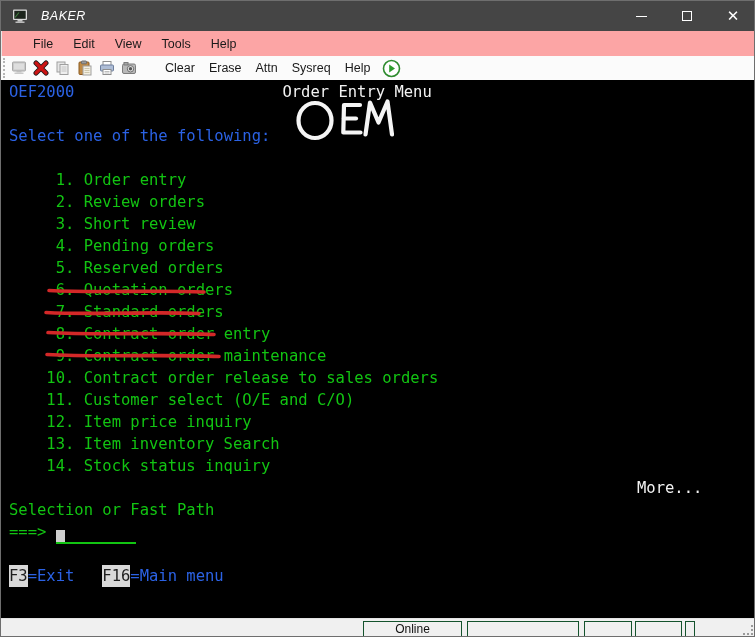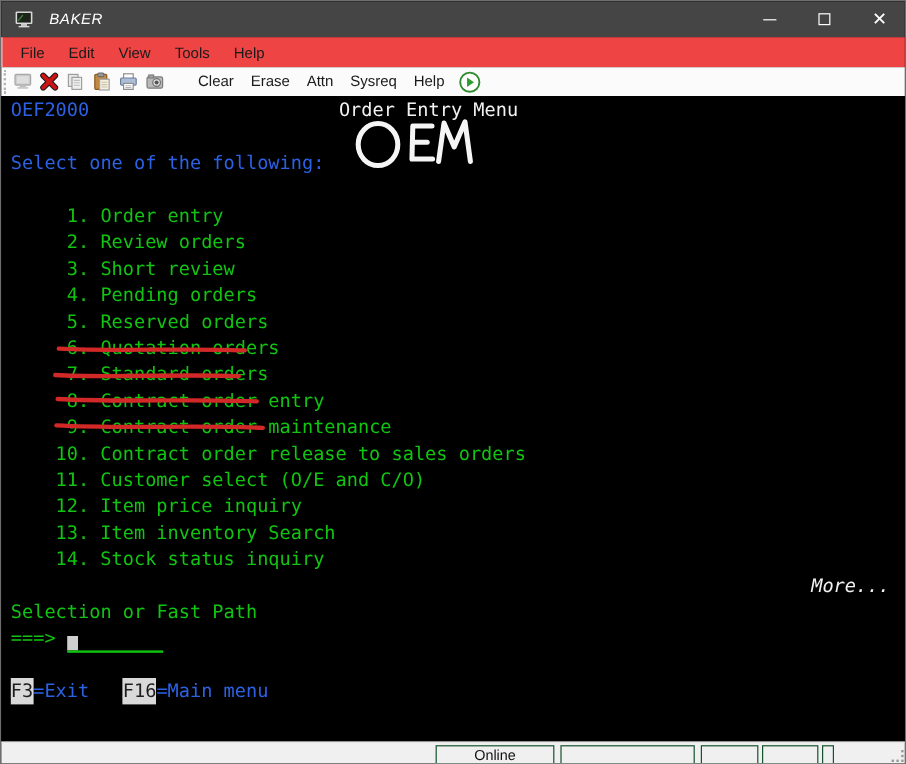--- a/index.html
+++ b/index.html
@@ -24,21 +24,21 @@
   .titlebar .title-text { font-size:12.5px; letter-spacing:0.5px; }
   .win-controls { position:absolute; right:0; top:0; height:30px; display:flex; }
   .win-btn { width:46px; height:30px; display:flex; align-items:center; justify-content:center; color:#fff; }
   .glyph-min { width:11px; height:0; border-top:1.6px solid #fff; display:block; }
   .glyph-max { width:10px; height:10px; border:1.4px solid #fff; display:block; }
   .glyph-close { font-size:15px; line-height:1; color:#fff; font-family:"DejaVu Sans", sans-serif; }
 
   
   .menubar {
     position:absolute; top:30px; left:0; width:755px; height:25px;
-    background:#ef4444; display:flex; align-items:center; padding-left:5px;
+    background:#fca5a5; display:flex; align-items:center; padding-left:21px;
     border-left:1px solid #e8e8e8;
   }
   .menu-item { font-size:12.5px; color:#1a1a1a; padding:3px 10px; }
 
   
   .toolbar {
     position:absolute; top:55px; left:0; width:755px; height:24px;
     background:#fbfbfb; display:flex; align-items:center;
   }
   .gripper { width:5px; height:20px; margin-left:2px; border-left:2px dotted #b5b5b5; }
@@ -196,21 +196,21 @@
         <span class="tseg c-green" style="left: 54.66px; top: 177px;">5. Reserved orders</span>
         <span class="tseg c-green" style="left: 54.66px; top: 199px;">6. Quotation orders</span>
         <span class="tseg c-green" style="left: 54.66px; top: 221px;">7. Standard orders</span>
         <span class="tseg c-green" style="left: 54.66px; top: 243px;">8. Contract order entry</span>
         <span class="tseg c-green" style="left: 54.66px; top: 265px;">9. Contract order maintenance</span>
         <span class="tseg c-green" style="left: 45.328px; top: 287px;">10. Contract order release to sales orders</span>
         <span class="tseg c-green" style="left: 45.328px; top: 309px;">11. Customer select (O/E and C/O)</span>
         <span class="tseg c-green" style="left: 45.328px; top: 331px;">12. Item price inquiry</span>
         <span class="tseg c-green" style="left: 45.328px; top: 353px;">13. Item inventory Search</span>
         <span class="tseg c-green" style="left: 45.328px; top: 375px;">14. Stock status inquiry</span>
-        <span class="tseg c-white" style="left: 675px; top: 397px; font-style: italic;">More...</span>
+        <span class="tseg c-white" style="left: 636px; top: 397px;">More...</span>
         <span class="tseg c-green" style="left: 8px; top: 419px;">Selection or Fast Path</span>
         <span class="tseg c-green" style="left: 8px; top: 441px;">===&gt;</span>
         <span class="tseg c-fkey" style="left: 8px; top: 485px;">F3</span>
         <span class="tseg c-blue" style="left: 26.664px; top: 485px;">=Exit</span>
         <span class="tseg c-fkey" style="left: 101.32px; top: 485px;">F16</span>
         <span class="tseg c-blue" style="left: 129.316px; top: 485px;">=Main menu</span>
       </div>
     <div class="input-cursor" style="top: 450px;"></div>
     <div class="input-underline" style="top: 462px;"></div>
   </div>

